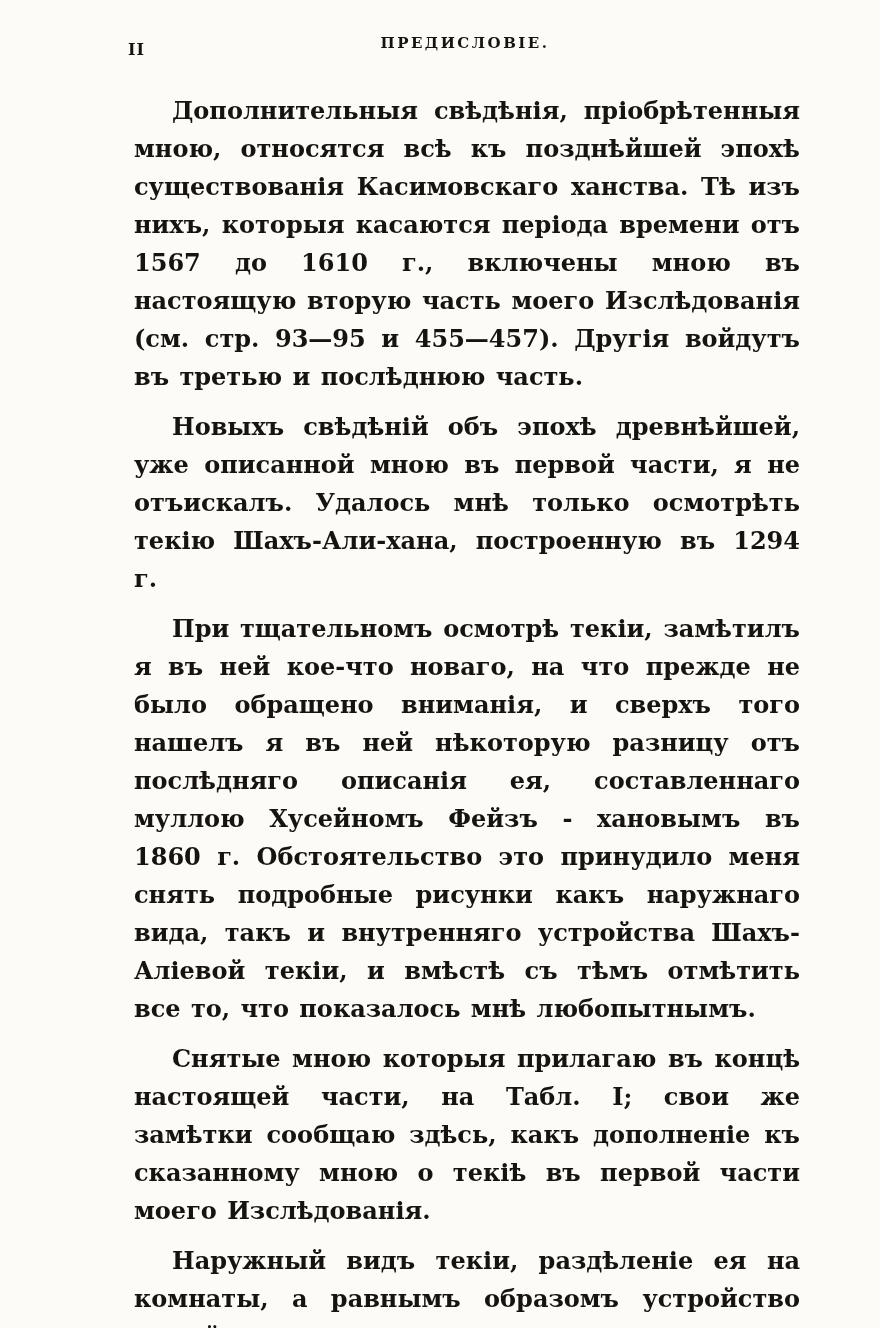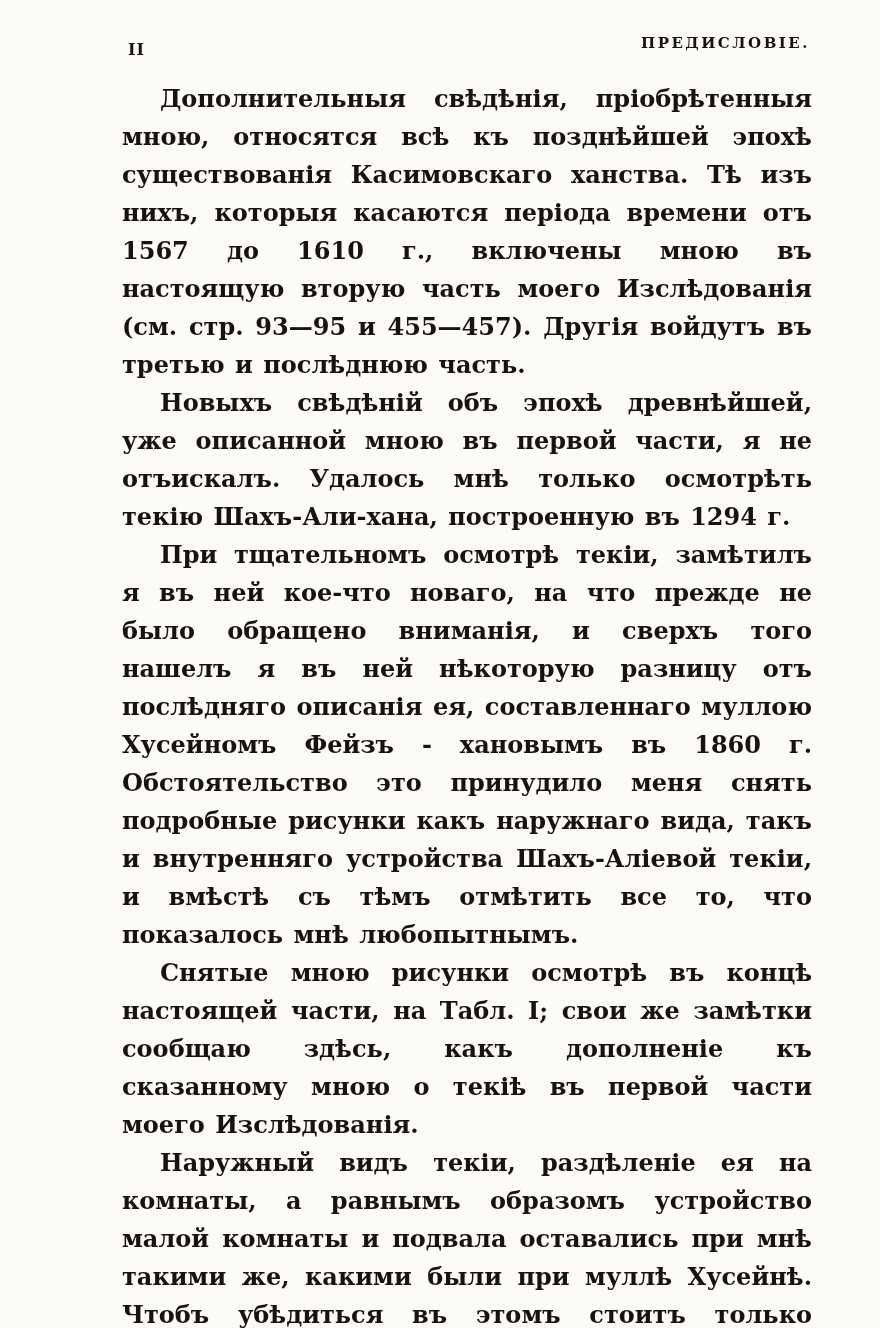--- a/index.html
+++ b/index.html
@@ -31,33 +31,33 @@
     font-size: 16px;
     font-weight: bold;
     letter-spacing: 1px;
     margin-top: 6px;
   }
   .head-title {
     position: absolute;
     left: 0;
     right: 0;
     top: 0;
-    text-align: right;
+    text-align: center;
     font-size: 15px;
     font-weight: bold;
     letter-spacing: 2.5px;
   }
   .text-block {
     position: absolute;
     top: 80px;
     left: 122px;
     width: 690px;
   }
   .text-block p {
-    margin: 0;
+    margin: 12px;
     text-indent: 38px;
     text-align: justify;
     font-size: 24px;
     font-weight: bold;
     line-height: 38px;
     word-spacing: 2px;
   }
 </style>
 </head>
 <body>
@@ -66,17 +66,17 @@
 
   <div class="running-head">
     <span class="page-number">II</span>
     <span class="head-title">ПРЕДИСЛОВІЕ.</span>
   </div>
 
   <div class="text-block">
     <p>Дополнительныя свѣдѣнія, пріобрѣтенныя мною, относятся всѣ къ позднѣйшей эпохѣ существованія Касимовскаго ханства. Тѣ изъ нихъ, которыя касаются періода времени отъ 1567 до 1610 г., включены мною въ настоящую вторую часть моего Изслѣдованія (см. стр. 93—95 и 455—457). Другія войдутъ въ третью и послѣднюю часть.</p>
     <p>Новыхъ свѣдѣній объ эпохѣ древнѣйшей, уже описанной мною въ первой части, я не отъискалъ. Удалось мнѣ только осмотрѣть текію Шахъ-Али-хана, построенную въ 1294 г.</p>
     <p>При тщательномъ осмотрѣ текіи, замѣтилъ я въ ней кое-что новаго, на что прежде не было обращено вниманія, и сверхъ того нашелъ я въ ней нѣкоторую разницу отъ послѣдняго описанія ея, составленнаго муллою Хусейномъ Фейзъ - хановымъ въ 1860 г. Обстоятельство это принудило меня снять подробные рисунки какъ наружнаго вида, такъ и внутренняго устройства Шахъ-Аліевой текіи, и вмѣстѣ съ тѣмъ отмѣтить все то, что показалось мнѣ любопытнымъ.</p>
-    <p>Снятые мною рисунки осмотрѣ въ концѣ настоящей части, на Табл. I; свои же замѣтки сообщаю здѣсь, какъ дополненіе къ сказанному мною о текіѣ въ первой части моего Изслѣдованія.</p>
+    <p>Снятые мною которыя прилагаю въ концѣ настоящей части, на Табл. I; свои же замѣтки сообщаю здѣсь, какъ дополненіе къ сказанному мною о текіѣ въ первой части моего Изслѣдованія.</p>
     <p>Наружный видъ текіи, раздѣленіе ея на комнаты, а равнымъ образомъ устройство малой комнаты и подвала оставались при мнѣ такими же, какими были при муллѣ Хусейнѣ. Чтобъ убѣдиться въ этомъ стоитъ только сличить его описаніе (см. Ч. I, стр. 494 —</p>
   </div>
 
 </div>
 
 </body></html>

